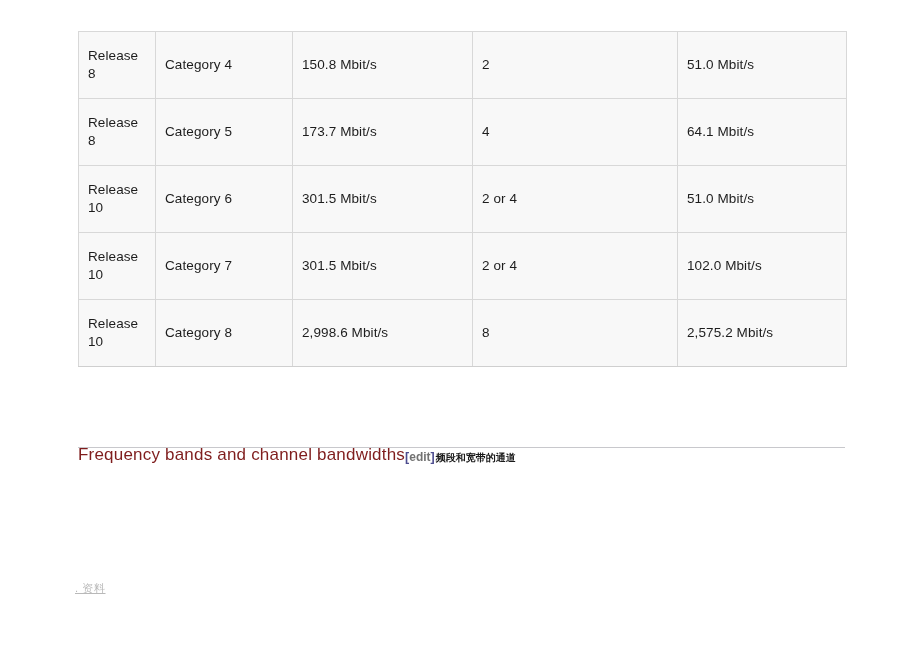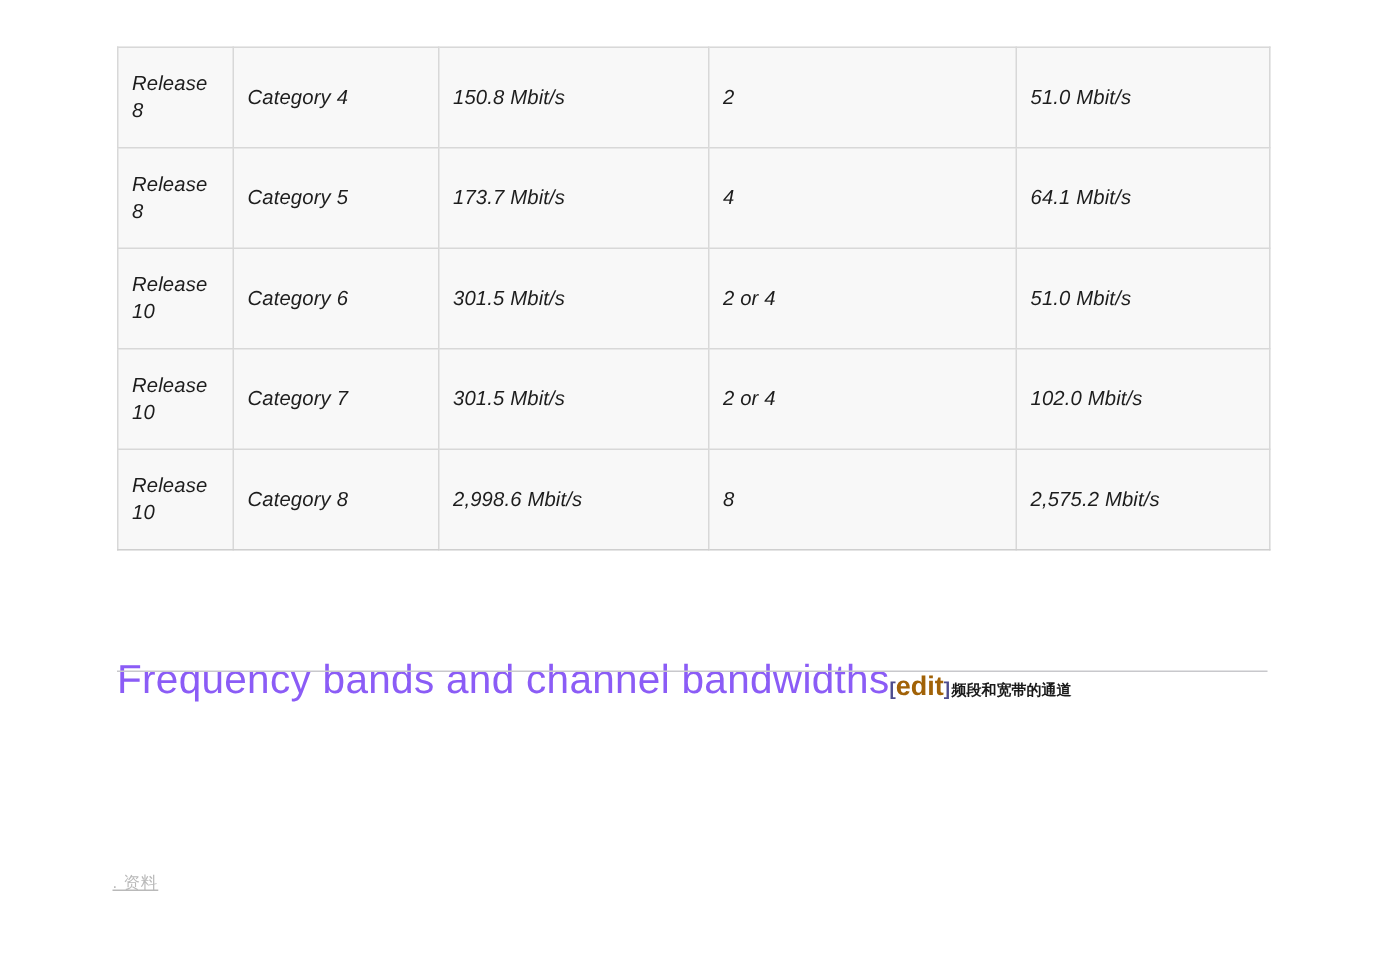--- a/index.html
+++ b/index.html
@@ -27,21 +27,20 @@
 
   
   .spec-table {
     position: absolute;
     left: 78px;
     top: 31px;
     width: 768px;
     border-collapse: collapse;
     table-layout: fixed;
     background: #f8f8f8;
-    font-style: italic;
   }
   .spec-table td {
     border: 1px solid #d8d8d8;
     background: #f8f8f8;
     font-size: 13.5px;
     line-height: 1.3;
     color: #1d1d1d;
     padding: 0 9px;
     height: 66px;
     vertical-align: middle;
@@ -59,35 +58,35 @@
 
   
   .section-heading {
     position: absolute;
     left: 78px;
     top: 418px;
     width: 790px;
     white-space: nowrap;
   }
   .section-heading .heading-main {
-    font-size: 27px;
+    font-size: 17px;
     font-weight: 400;
-    color: #8b5cf6;
+    color: #7f1d1d;
     letter-spacing: 0.2px;
   }
   .section-heading .bracket {
     font-size: 12.5px;
     color: #4d4d8f;
     vertical-align: baseline;
     position: relative;
     top: 1px;
   }
   .section-heading .edit-link {
-    font-size: 18px;
-    color: #a16207;
+    font-size: 12px;
+    color: #737373;
     text-decoration: none;
     vertical-align: baseline;
     position: relative;
     top: 1px;
   }
   .section-heading .heading-cn {
     font-size: 10px;
     color: #1a1a1a;
     vertical-align: baseline;
     position: relative;

